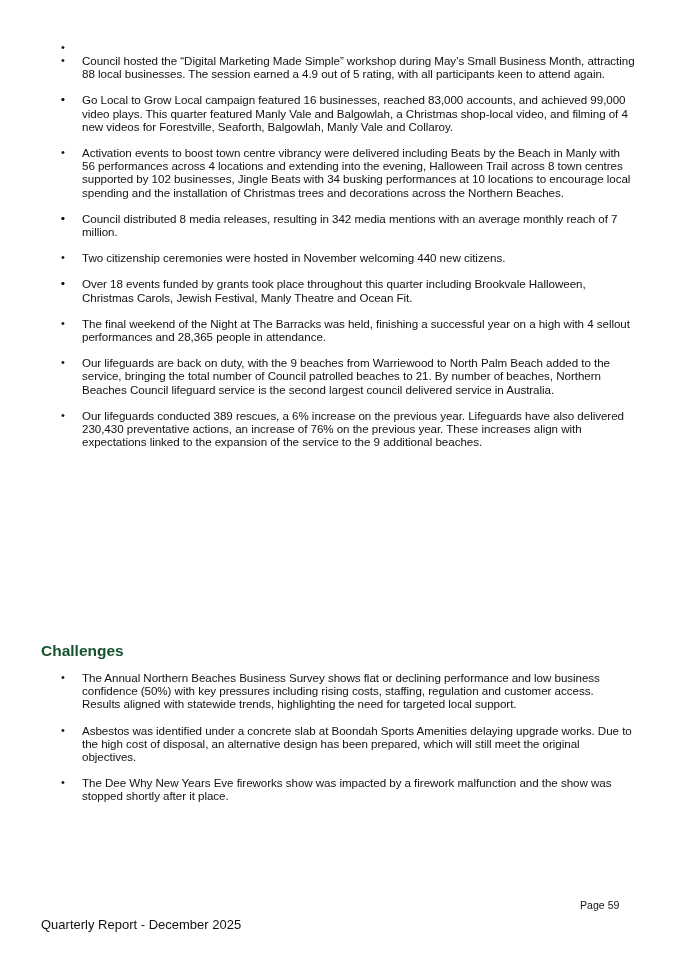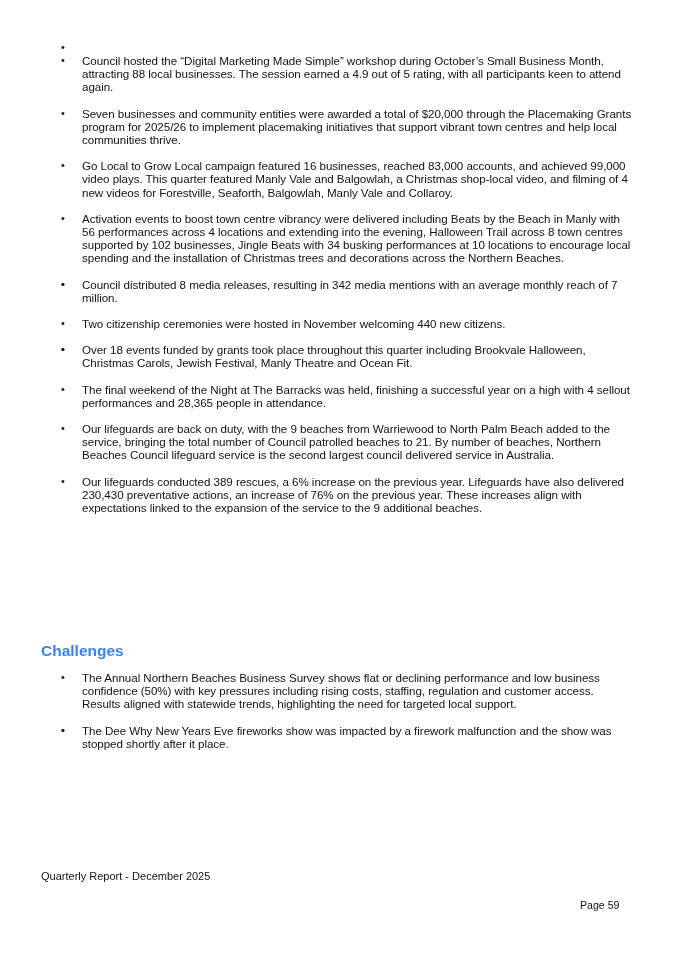--- a/index.html
+++ b/index.html
@@ -14,49 +14,49 @@
     font-size: 11.6px; line-height: 13.2px; margin-bottom: 13px;
     letter-spacing: -0.05px;
   }
   ul.bullets li .dot {
     position: absolute; left: 61px; top: 0; font-size: 11px; line-height: 13.2px;
   }
   #wins { top: 41px; }
   #challenges-list { top: 671px; }
   .heading {
     position: absolute; left: 41px; top: 642px; font-size: 15.5px; font-weight: bold;
-    margin: 0; color: #3b82f6;
+    margin: 0; color: #14532d;
   }
-  .footer-left { position: absolute; left: 41px; top: 870px; font-size: 11px; }
+  .footer-left { position: absolute; left: 41px; top: 917px; font-size: 13px; }
   .footer-right { position: absolute; left: 580px; top: 899px; font-size: 10.6px; }
 </style>
 </head>
 <body>
 
 <div class="page">
 
   <ul class="bullets" id="wins">
     <li><span class="dot">•</span></li>
-    <li><span class="dot">•</span><span>Council hosted the “Digital Marketing Made Simple” workshop during October’s Small Business Month, attracting 88 local businesses. The session earned a 4.9 out of 5 rating, with all participants keen to attend again.</span></li>
-    <li><span class="dot">•</span><span>Seven businesses and community entities were awarded a total of $20,000 through the Placemaking Grants program for 2025/26 to implement placemaking initiatives that support vibrant town centres and help local communities thrive.</span></li>
+    <li><span class="dot">•</span><span>Council hosted the “Digital Marketing Made Simple” workshop during May’s Small Business Month, attracting 88 local businesses. The session earned a 4.9 out of 5 rating, with all participants keen to attend again.</span></li>
+    <li><span class="dot">•</span></li>
     <li><span class="dot">•</span><span>Go Local to Grow Local campaign featured 16 businesses, reached 83,000 accounts, and achieved 99,000 video plays. This quarter featured Manly Vale and Balgowlah, a Christmas shop-local video, and filming of 4 new videos for Forestville, Seaforth, Balgowlah, Manly Vale and Collaroy.</span></li>
     <li><span class="dot">•</span><span>Activation events to boost town centre vibrancy were delivered including Beats by the Beach in Manly with 56 performances across 4 locations and extending into the evening, Halloween Trail across 8 town centres supported by 102 businesses, Jingle Beats with 34 busking performances at 10 locations to encourage local spending and the installation of Christmas trees and decorations across the Northern Beaches.</span></li>
     <li><span class="dot">•</span></li>
     <li><span class="dot">•</span><span>Council distributed 8 media releases, resulting in 342 media mentions with an average monthly reach of 7 million.</span></li>
     <li><span class="dot">•</span><span>Two citizenship ceremonies were hosted in November welcoming 440 new citizens.</span></li>
     <li><span class="dot">•</span></li>
     <li><span class="dot">•</span><span>Over 18 events funded by grants took place throughout this quarter including Brookvale Halloween, Christmas Carols, Jewish Festival, Manly Theatre and Ocean Fit.</span></li>
     <li><span class="dot">•</span><span>The final weekend of the Night at The Barracks was held, finishing a successful year on a high with 4 sellout performances and 28,365 people in attendance.</span></li>
     <li><span class="dot">•</span><span>Our lifeguards are back on duty, with the 9 beaches from Warriewood to North Palm Beach added to the service, bringing the total number of Council patrolled beaches to 21. By number of beaches, Northern Beaches Council lifeguard service is the second largest council delivered service in Australia.</span></li>
     <li><span class="dot">•</span><span>Our lifeguards conducted 389 rescues, a 6% increase on the previous year. Lifeguards have also delivered 230,430 preventative actions, an increase of 76% on the previous year. These increases align with expectations linked to the expansion of the service to the 9 additional beaches.</span></li>
   </ul>
 
   <h2 class="heading">Challenges</h2>
 
   <ul class="bullets" id="challenges-list">
     <li><span class="dot">•</span><span>The Annual Northern Beaches Business Survey shows flat or declining performance and low business confidence (50%) with key pressures including rising costs, staffing, regulation and customer access. Results aligned with statewide trends, highlighting the need for targeted local support.</span></li>
-    <li><span class="dot">•</span></li>
+    <li><span class="dot">•</span><span>Asbestos was identified under a concrete slab at Boondah Sports Amenities delaying upgrade works. Due to the high cost of disposal, an alternative design has been prepared, which will still meet the original objectives.</span></li>
     <li><span class="dot">•</span><span>The Dee Why New Years Eve fireworks show was impacted by a firework malfunction and the show was stopped shortly after it place.</span></li>
   </ul>
 
   <div class="footer-left">Quarterly Report - December 2025</div>
   <div class="footer-right">Page 59</div>
 </div>
 
 </body></html>

